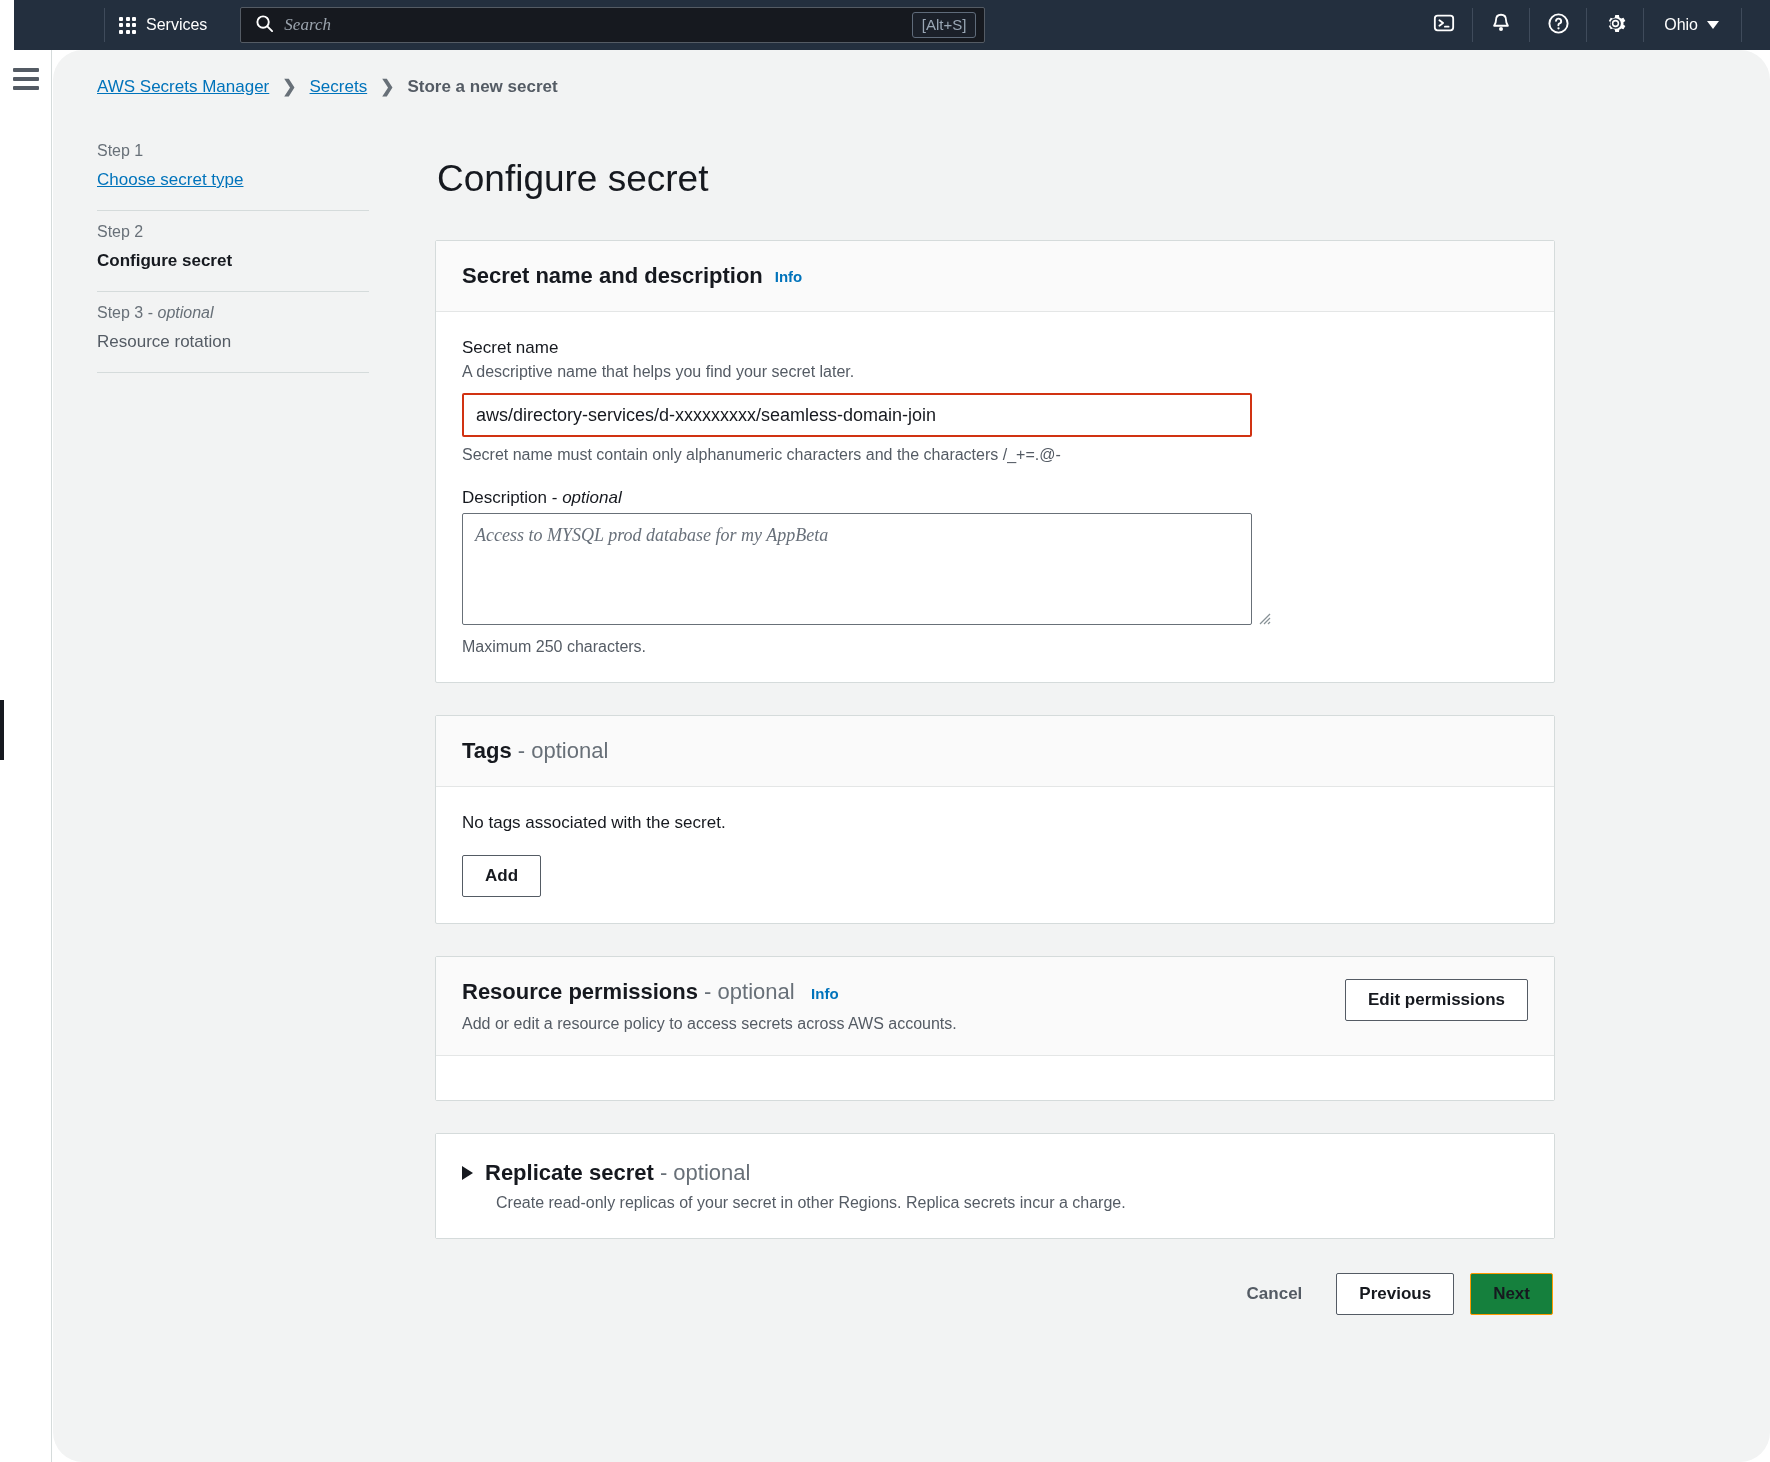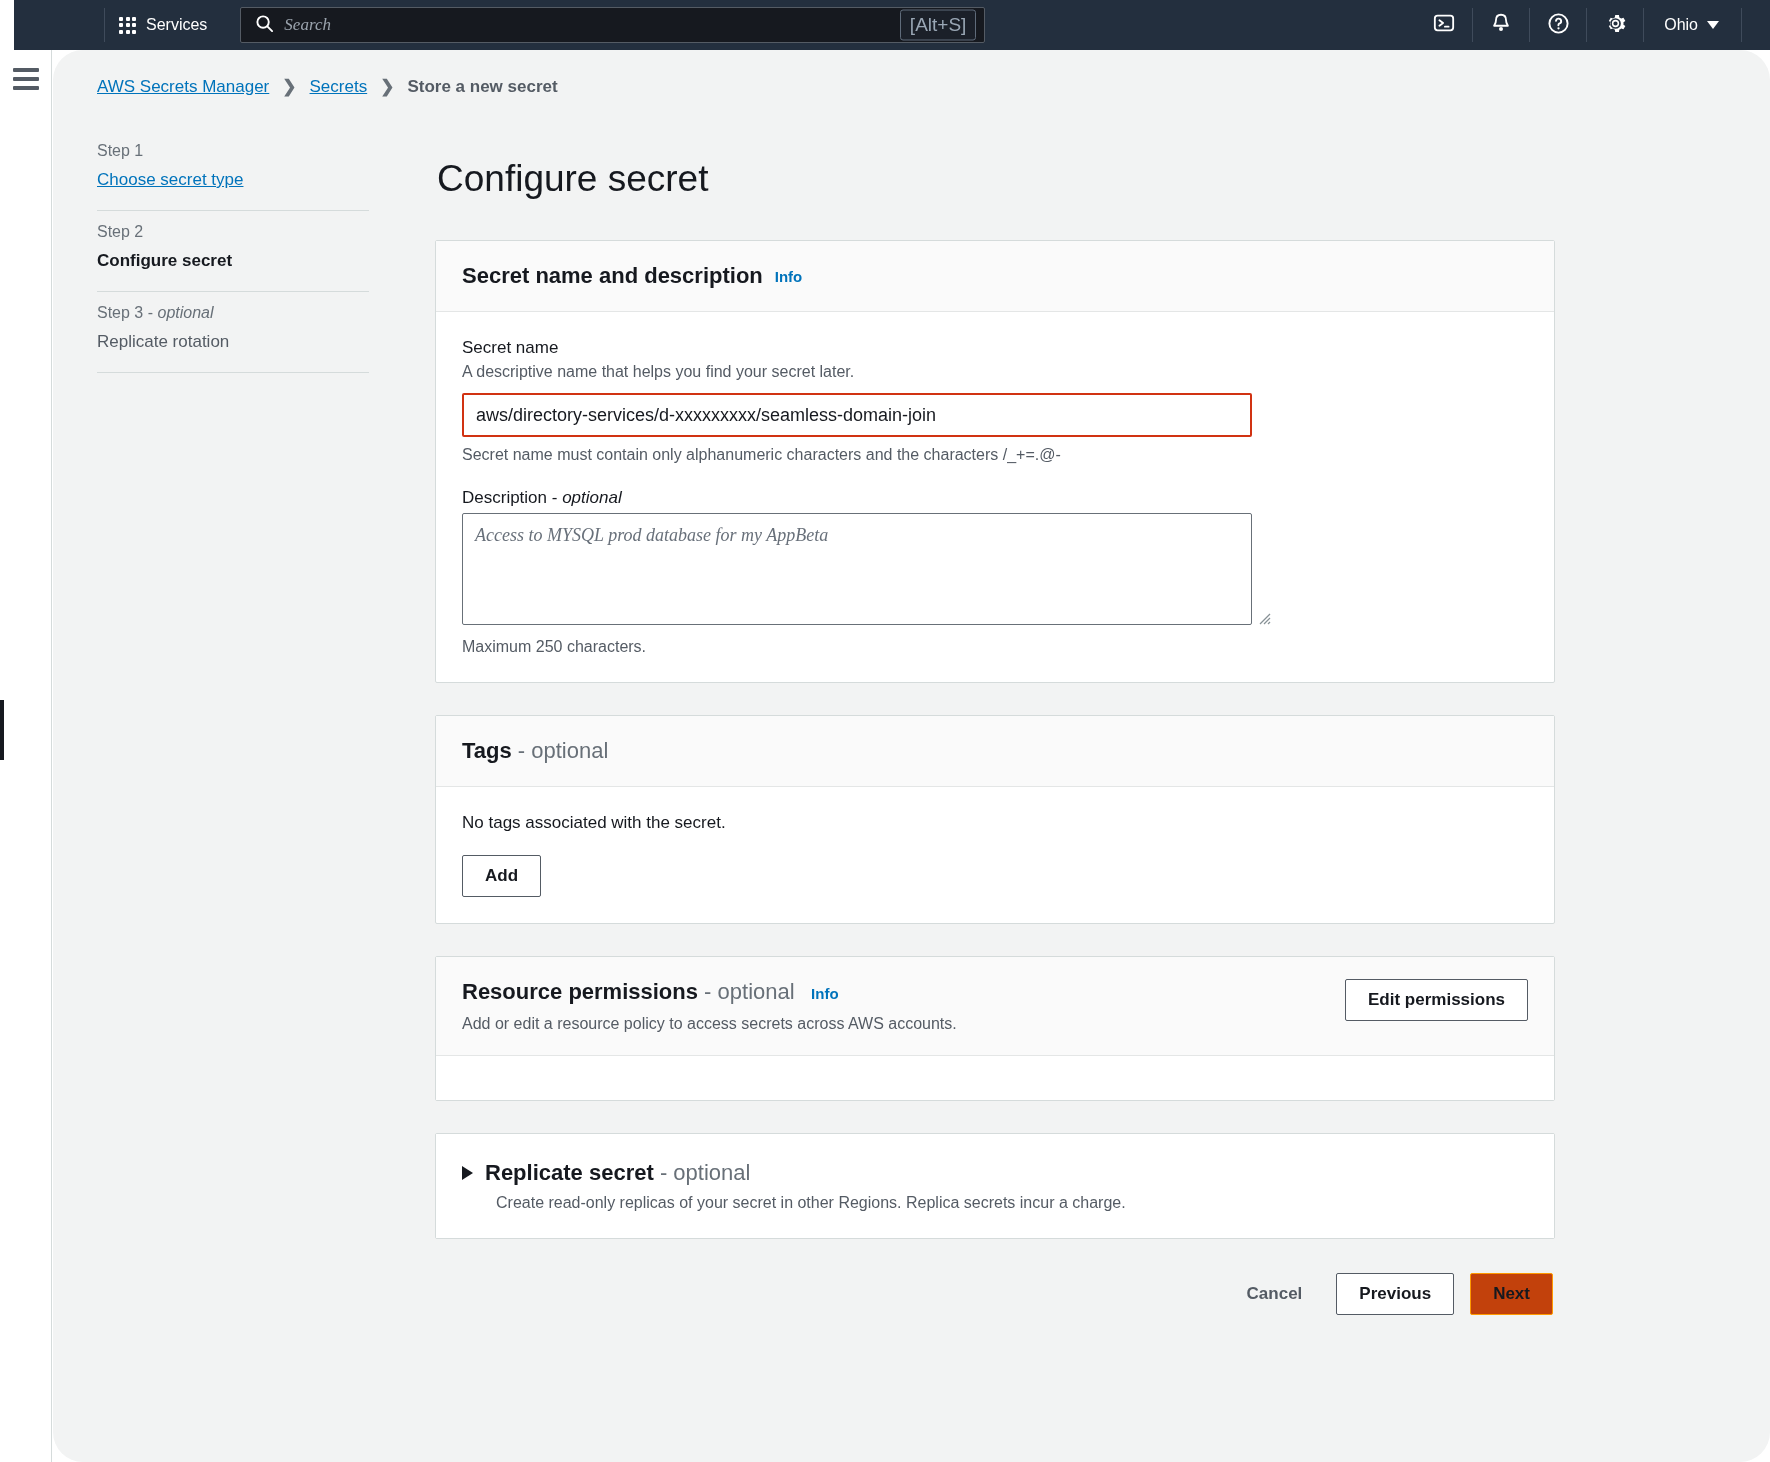--- a/index.html
+++ b/index.html
@@ -45,21 +45,21 @@
     margin-left: 19px;
   }
   .search-icon { margin: 0 10px 0 14px; flex: 0 0 auto; }
   .search-input-text {
     color: #9aa3ad; font-size: 17px; font-style: italic;
     font-family: "Liberation Serif", serif;
   }
   .alt-badge {
     position: absolute; right: 8px; top: 50%; transform: translateY(-50%);
     border: 1px solid #5f6b7a; border-radius: 3px;
-    color: #9aa7b5; font-size: 19px;
+    color: #9aa7b5; font-size: 15px;
     padding: 3px 9px 4px;
     background: #1b2029;
   }
 
   .nav-right {
     margin-left: auto; display: flex; align-items: center; height: 50px;
   }
   .nav-icon-btn {
     width: 56px; height: 50px;
     display: flex; align-items: center; justify-content: center;
@@ -196,21 +196,21 @@
   .btn {
     display: inline-flex; align-items: center; justify-content: center;
     height: 42px; padding: 0 22px;
     border: 1px solid #545b64;
     border-radius: 2px;
     background: #ffffff;
     color: #16191f; font-size: 17px; font-weight: bold;
     cursor: pointer; font-family: "Liberation Sans", sans-serif;
   }
   .btn-primary {
-    background: #c2410c; border-color: #ff9900; color: #16191f;
+    background: #15803d; border-color: #ff9900; color: #16191f;
   }
   .btn-link {
     background: transparent; border: none; color: #545b64;
     font-weight: bold; font-size: 17px; cursor: pointer;
     padding: 0 18px; height: 42px;
     font-family: "Liberation Sans", sans-serif;
   }
 
   .empty-text { font-size: 17px; color: #16191f; margin-bottom: 22px; }
 
@@ -350,21 +350,21 @@
     <div class="step-rule"></div>
 
     <div class="step-block">
       <div class="step-label">Step 2</div>
       <div class="step-name active">Configure secret</div>
     </div>
     <div class="step-rule"></div>
 
     <div class="step-block">
       <div class="step-label"><span>Step 3 - </span><em>optional</em></div>
-      <div class="step-name muted">Replicate rotation</div>
+      <div class="step-name muted">Resource rotation</div>
     </div>
     <div class="step-rule"></div>
 
   </div>
 
   <div class="main">
     <h1 class="page-title">Configure secret</h1>
 
     <div class="card">
       <div class="card-head">

